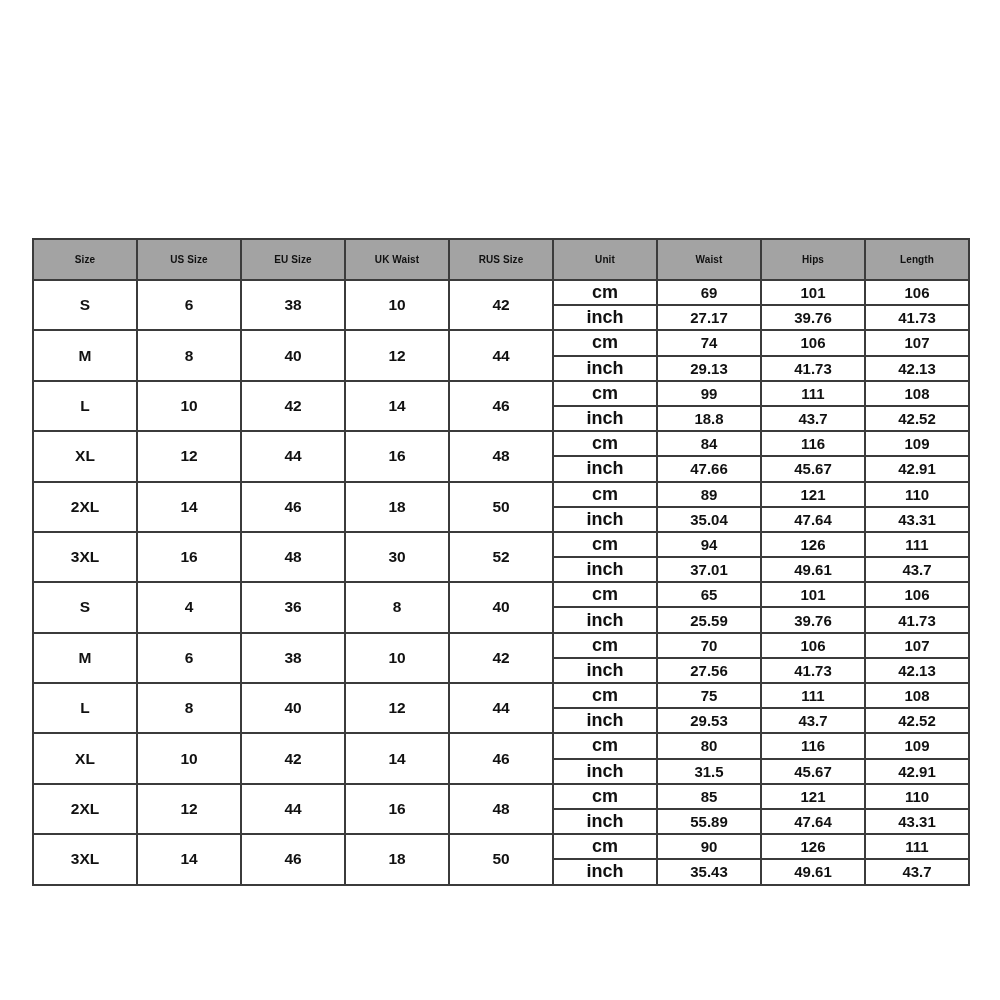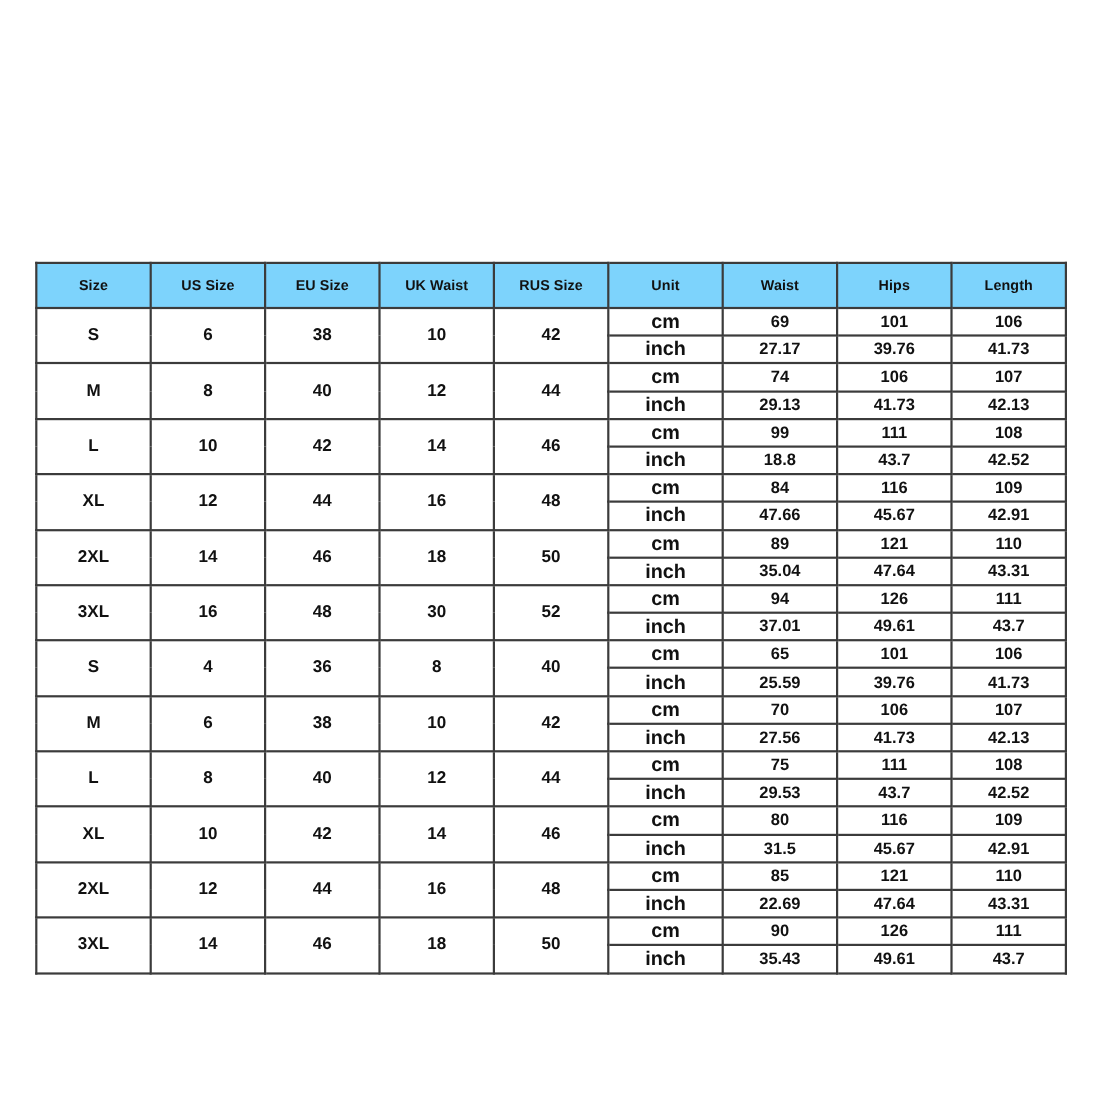--- a/index.html
+++ b/index.html
@@ -44,23 +44,23 @@
   table.size-chart td {
     border: 2px solid #3b3b3b;
     text-align: center;
     vertical-align: middle;
     font-weight: bold;
     color: #111111;
     padding: 0;
   }
 
   table.size-chart thead th {
-    background: #7dd3fc;
+    background: #a3a3a3;
     height: 39px;
-    font-size: 13px;
+    font-size: 10px;
     letter-spacing: 0.1px;
   }
 
   table.size-chart td.size-cell {
     height: 46.5px;
     font-size: 15.5px;
   }
 
   table.size-chart td.span-cell {
     font-size: 15.5px;
@@ -287,21 +287,21 @@
           <td class="size-cell span-cell" rowspan="2">44</td>
           <td class="size-cell span-cell" rowspan="2">16</td>
           <td class="size-cell span-cell" rowspan="2">48</td>
           <td class="unit-cell">cm</td>
           <td class="meas-cell">85</td>
           <td class="meas-cell">121</td>
           <td class="meas-cell">110</td>
         </tr>
         <tr class="inch-row">
           <td class="unit-cell">inch</td>
-          <td class="meas-cell">22.69</td>
+          <td class="meas-cell">55.89</td>
           <td class="meas-cell">47.64</td>
           <td class="meas-cell">43.31</td>
         </tr>
         <tr>
           <td class="size-cell span-cell" rowspan="2">3XL</td>
           <td class="size-cell span-cell" rowspan="2">14</td>
           <td class="size-cell span-cell" rowspan="2">46</td>
           <td class="size-cell span-cell" rowspan="2">18</td>
           <td class="size-cell span-cell" rowspan="2">50</td>
           <td class="unit-cell">cm</td>

